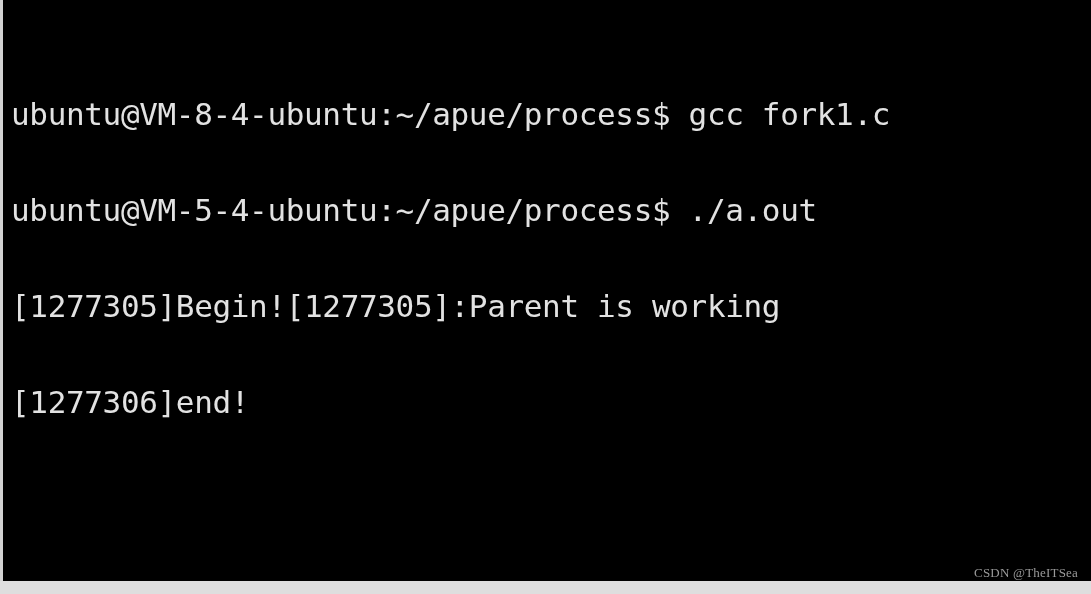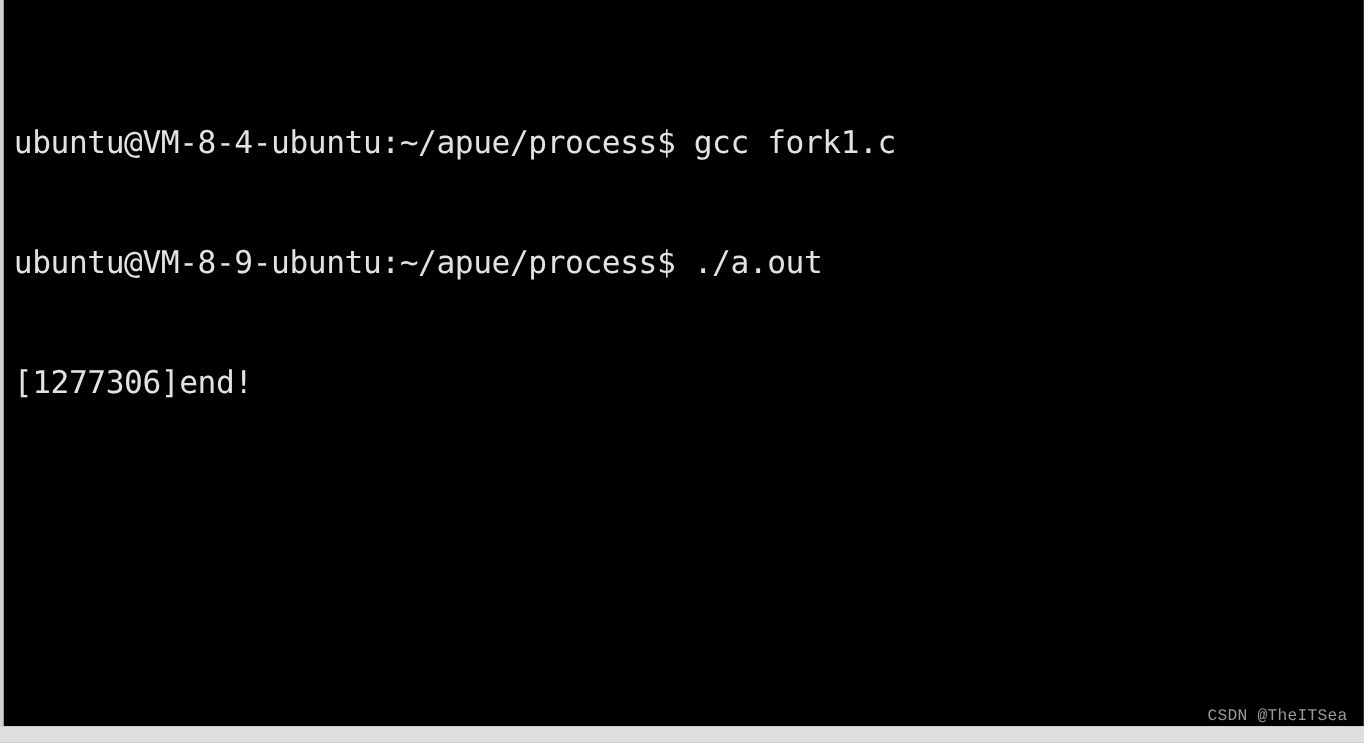--- a/index.html
+++ b/index.html
@@ -35,21 +35,21 @@
   }
 
   #console {
     position: absolute;
     left: 8px;
     top: 2px;
     right: 0;
     bottom: 0;
     color: #e2e2e2;
     font-family: "DejaVu Sans Mono", monospace;
-    font-size: 25px;
+    font-size: 31px;
     line-height: 32px;
     letter-spacing: -0.35px;
     white-space: pre;
     -webkit-font-smoothing: antialiased;
   }
 
   .line {
     height: 32px;
     white-space: pre;
     font-family: "DejaVu Sans Mono", monospace;
@@ -57,21 +57,21 @@
 
   .line-inner {
     display: inline;
     white-space: pre;
   }
 
   #watermark {
     position: absolute;
     right: 13px;
     top: 565px;
-    font-family: Liberation Mono, monospace;
+    font-family: Liberation Serif, serif;
     font-size: 13px;
     color: #9a9a9a;
     letter-spacing: 0.2px;
     white-space: pre;
     text-align: center;
   }
 
   #bottom-strip {
     position: absolute;
     left: 0;
@@ -83,21 +83,22 @@
 </style>
 </head>
 <body>
 
 <div id="screen">
 
   <div id="terminal">
     <div id="console">
 
       <div class="line"><span class="line-inner">ubuntu@VM-8-4-ubuntu:~/apue/process$ gcc fork1.c</span></div>
-      <div class="line"><span class="line-inner">ubuntu@VM-8-9-ubuntu:~/apue/process$ ./a.out</span></div>
+      <div class="line"><span class="line-inner">ubuntu@VM-5-4-ubuntu:~/apue/process$ ./a.out</span></div>
+      <div class="line"><span class="line-inner">[1277305]Begin![1277305]:Parent is working</span></div>
       <div class="line"><span class="line-inner">[1277306]end!</span></div>
       
       
       
       
       
       
       
       
       

